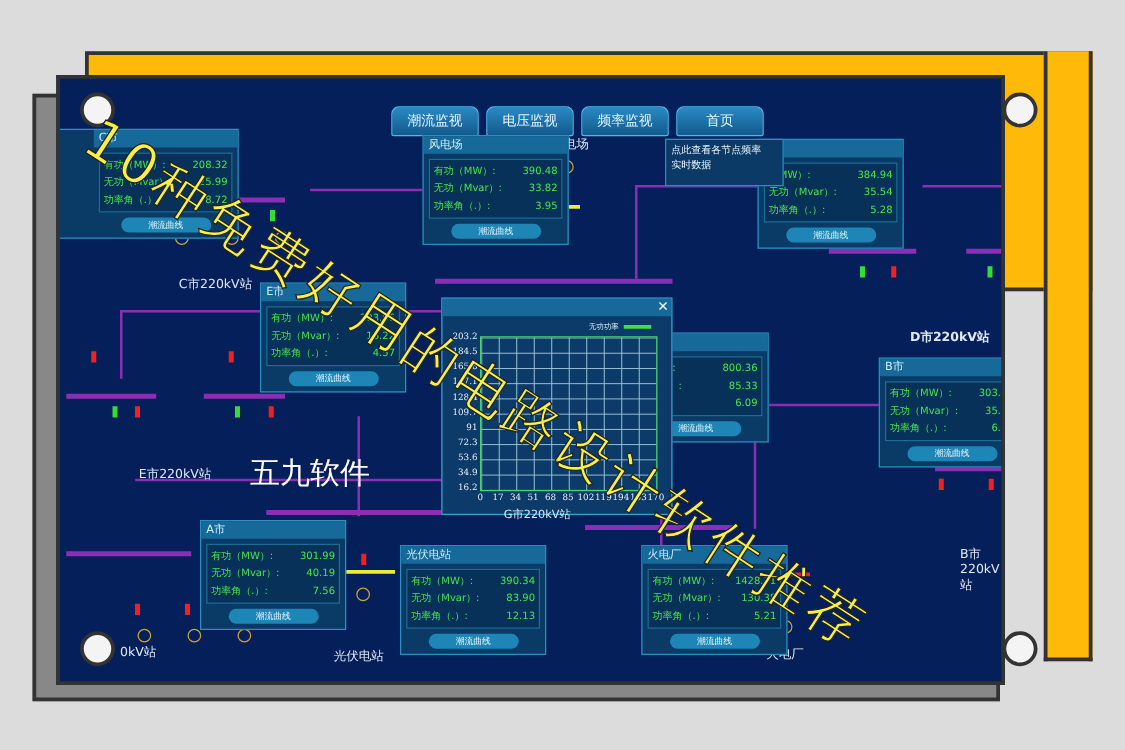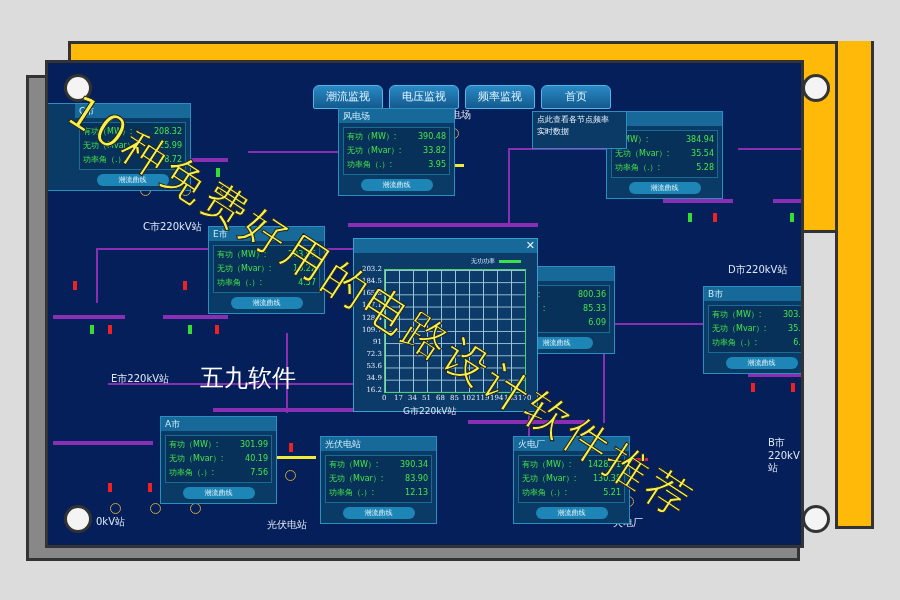--- a/index.html
+++ b/index.html
@@ -107,21 +107,21 @@
   <div class="gen" style="left:102px;top:440px;"></div>
   <div class="gen" style="left:142px;top:440px;"></div>
   <div class="sw" style="left:241px;top:380px;"></div>
   <div class="gen" style="left:237px;top:407px;"></div>
   <div class="sw" style="left:578px;top:385px;"></div>
   <div class="gen" style="left:575px;top:433px;"></div>
   <div class="sw" style="left:703px;top:320px;"></div>
   <div class="sw" style="left:743px;top:320px;"></div>
 
   <div class="label" style="left:95px;top:157px;">C市220kV站</div>
-  <div class="label" style="left:680px;top:200px;">D市220kV站</div>
+  <div class="label" style="left:680px;top:200px;font-weight:bold;">D市220kV站</div>
   <div class="label" style="left:63px;top:309px;">E市220kV站</div>
   <div class="label" style="left:720px;top:373px;">B市220kV站</div>
   <div class="label" style="left:48px;top:452px;">0kV站</div>
   <div class="label" style="left:393px;top:45px;">风电场</div>
   <div class="label" style="left:219px;top:455px;">光伏电站</div>
   <div class="label" style="left:565px;top:453px;">火电厂</div>
 
   <div class="panel" style="left:-2px;top:40px;padding-left:28px;">
     <div class="head">C市</div>
     <div class="body">

